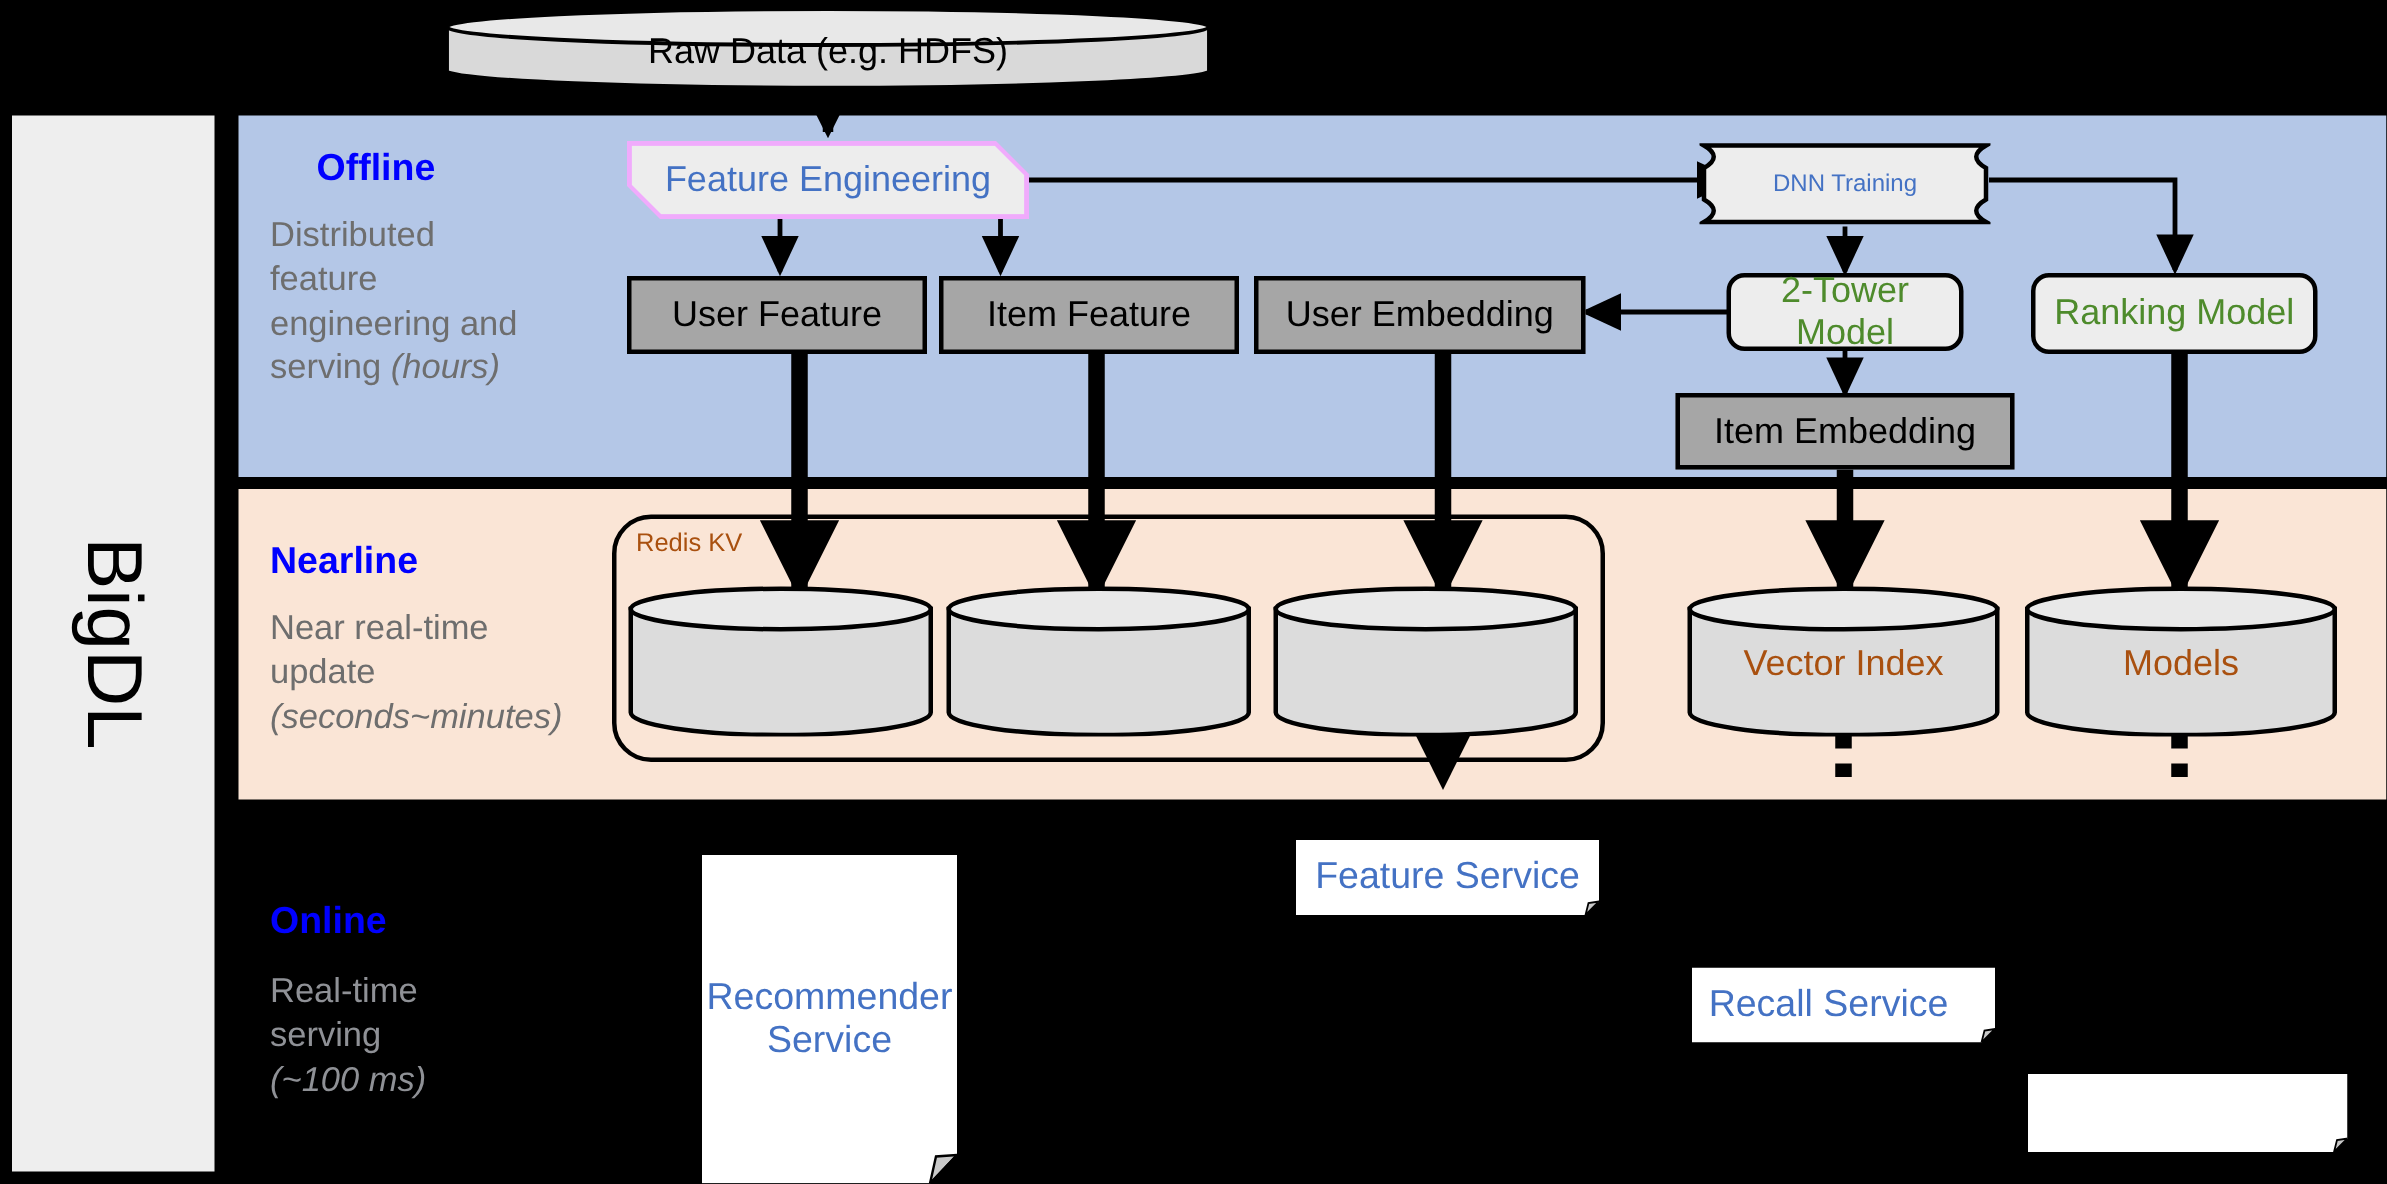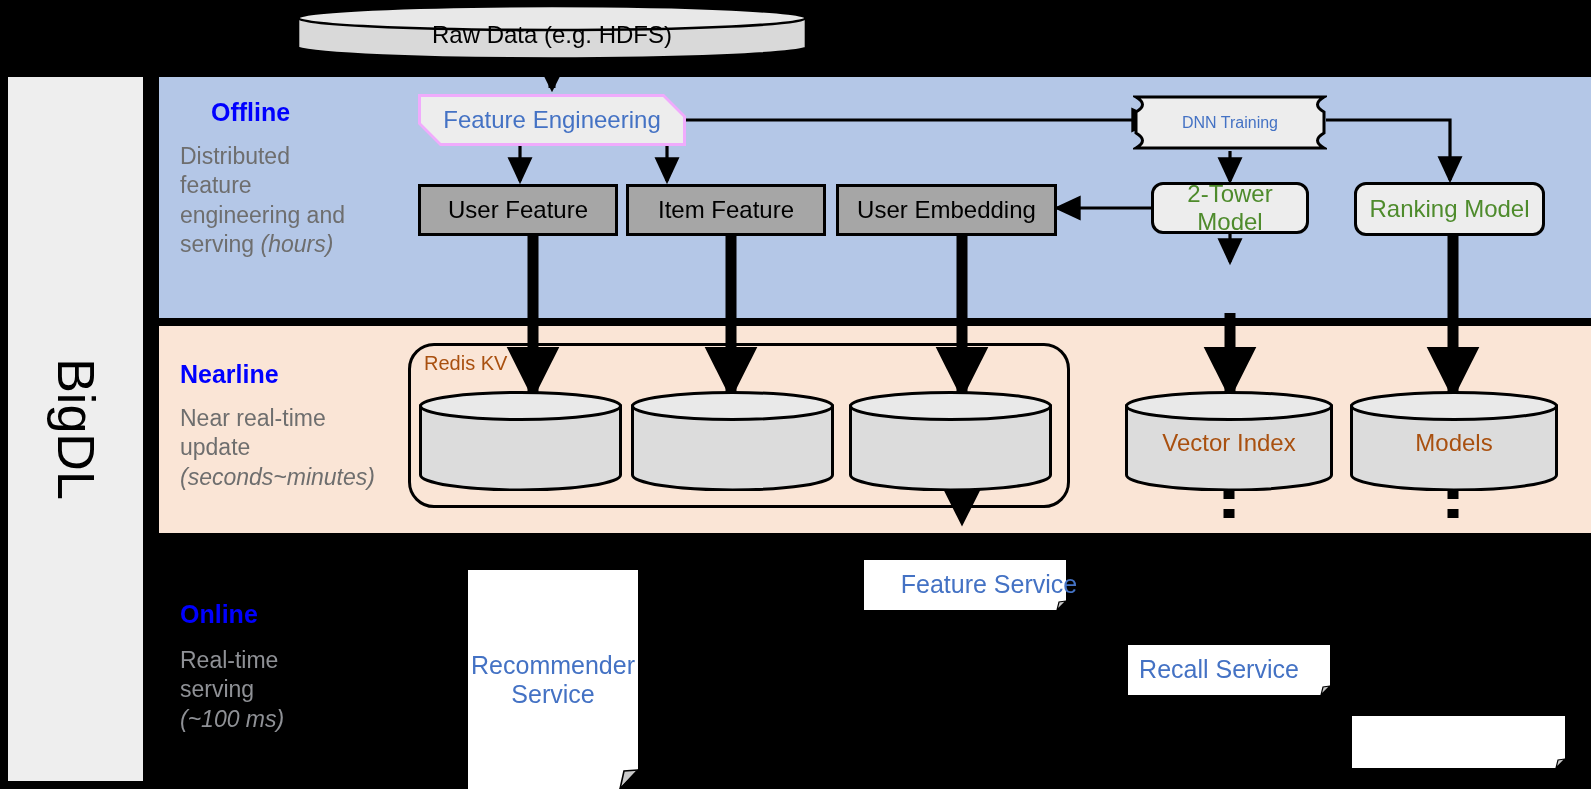--- a/index.html
+++ b/index.html
@@ -53,21 +53,21 @@
 
   
   .cyl{position:absolute;}
   .cyl svg{position:absolute;left:0;top:0;}
   .cyl .lbl{position:absolute;left:0;right:0;top:50%;transform:translateY(-42%);
       text-align:center;font-size:24px;z-index:3;}
 
   
   #redis-kv-group{position:absolute;left:408px;top:343px;width:662px;height:165px;
       border:3px solid #000;border-radius:26px;box-sizing:border-box;background:transparent;}
-  #redis-kv-label{position:absolute;left:424px;top:352px;font-size:20px;z-index:4;}
+  #redis-kv-label{position:absolute;left:424px;top:352px;font-size:17px;z-index:4;}
 
   
   .doc{position:absolute;}
   .doc svg{position:absolute;left:0;top:0;}
   .doc .lbl{position:absolute;left:0;right:0;top:50%;transform:translateY(-50%);
       text-align:center;font-size:25px;z-index:3;line-height:1.18;}
 
   
   #wires{position:absolute;left:0;top:0;width:1591px;height:789px;
          pointer-events:none;z-index:2;}
@@ -157,20 +157,23 @@
 
   <div class="node gray-box" style="left:418px;top:184px;width:200px;height:52px;justify-content:center;">
     <span>User Feature</span>
   </div>
   <div class="node gray-box" style="left:626px;top:184px;width:200px;height:52px;">
     <span>Item Feature</span>
   </div>
   <div class="node gray-box" style="left:836px;top:184px;width:221px;height:52px;">
     <span>User Embedding</span>
   </div>
+  <div class="node gray-box" style="left:1117px;top:262px;width:226px;height:51px;">
+    <span>Item Embedding</span>
+  </div>
 
   <div class="node proc-box proc-round" style="left:1151px;top:182px;width:158px;height:52px;">
     <span class="txt-green">2-Tower Model</span>
   </div>
   <div class="node proc-box proc-round" style="left:1354px;top:182px;width:191px;height:54px;">
     <span class="txt-green">Ranking Model</span>
   </div>
 
   <div class="band-title" style="left:180px;top:360px;">Nearline</div>
   <div class="band-sub" style="left:180px;top:404px;width:230px;">
@@ -231,21 +234,21 @@
       <path d="M0,0 L170,0 L170,200 L152,219 L0,219 Z" fill="#fff"></path>
       <path d="M170,200 L152,219 L156,201 Z" fill="#c9c9c9" stroke="#000" stroke-width="1.6"></path>
       <path d="M170,200 L152,219" fill="none" stroke="#000" stroke-width="1.6"></path>
     </svg>
     <div class="lbl txt-blue">
       <span>Recommender</span><br>
       <span>Service</span>
     </div>
   </div>
 
-  <div class="doc" style="left:864px;top:560px;width:202px;height:50px;padding-left:48px;">
+  <div class="doc" style="left:864px;top:560px;width:202px;height:50px;">
     <svg width="202" height="50" viewBox="0 0 202 50">
       <path d="M0,0 L202,0 L202,41 L193,50 L0,50 Z" fill="#fff"></path>
       <path d="M202,41 L193,50 L195,42 Z" fill="#c9c9c9" stroke="#000" stroke-width="1.2"></path>
     </svg>
     <div class="lbl txt-blue">Feature Service</div>
   </div>
 
   <div class="doc" style="left:1128px;top:645px;width:182px;height:50px;">
     <svg width="202" height="50" viewBox="0 0 202 50">
       <path d="M0,0 L202,0 L202,41 L193,50 L0,50 Z" fill="#fff"></path>

